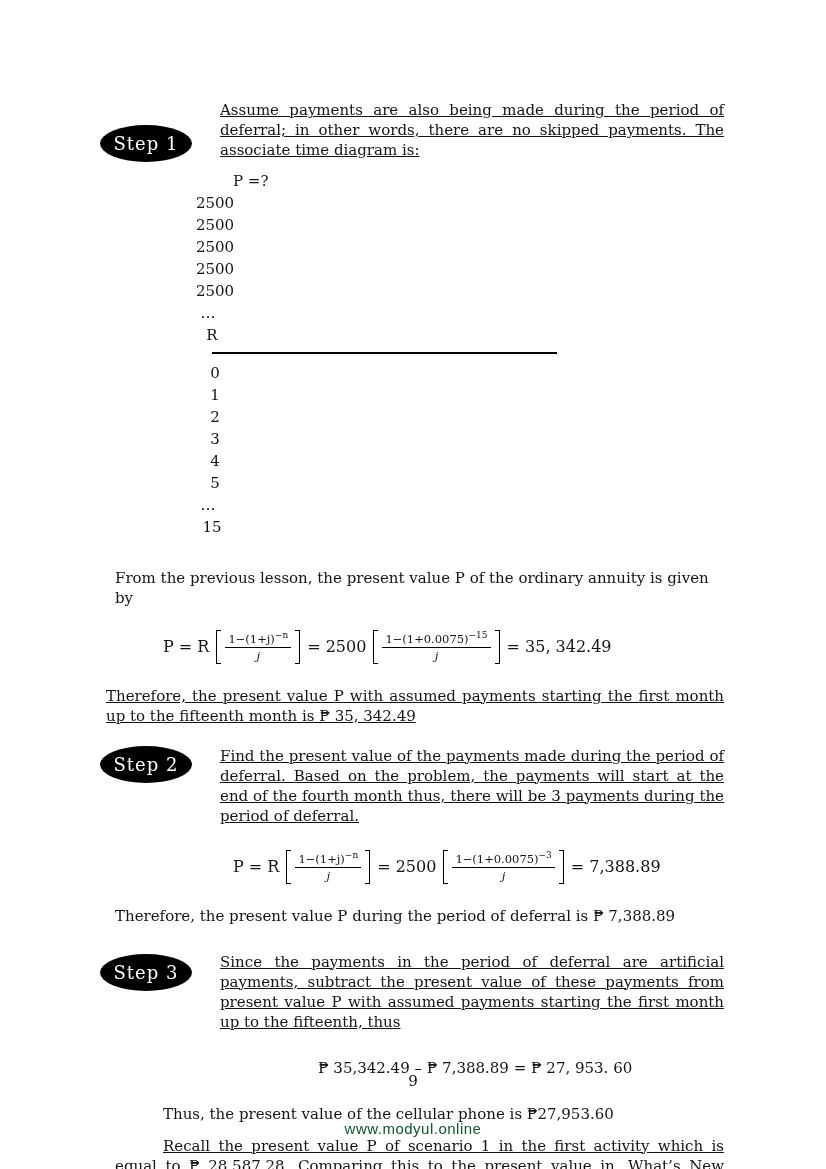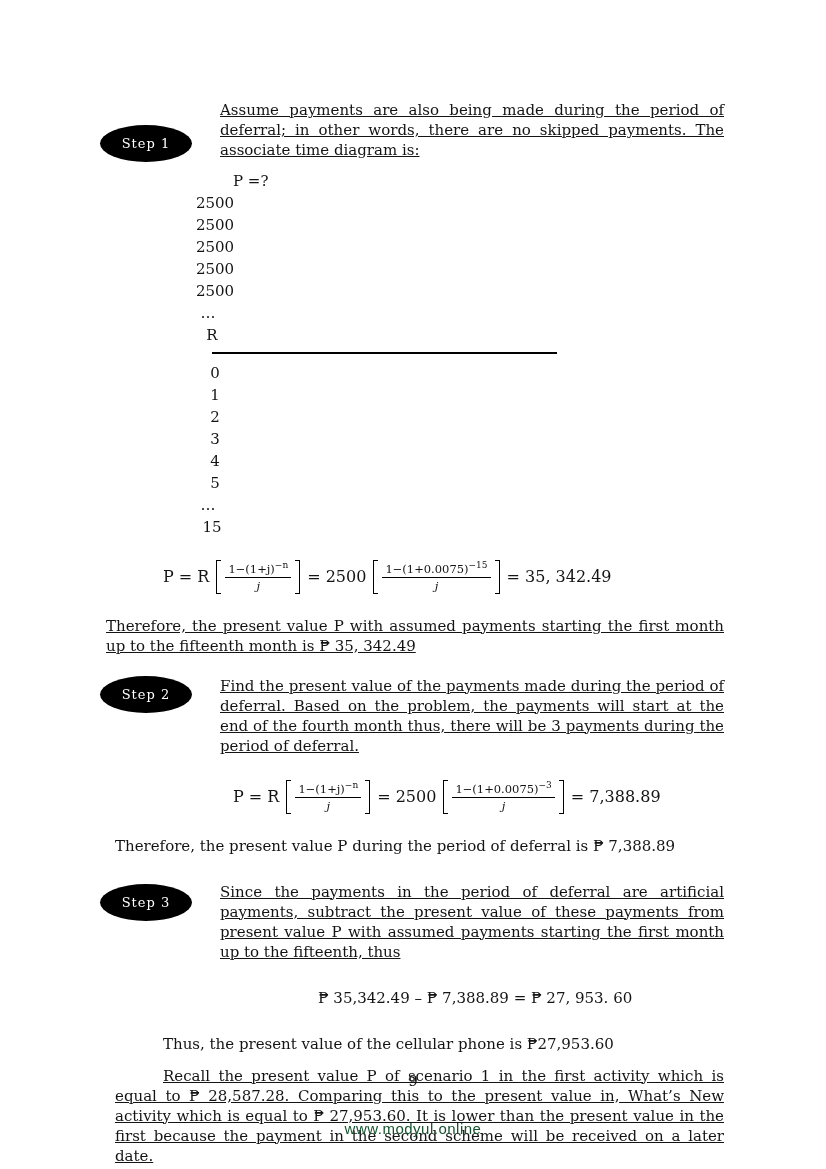--- a/index.html
+++ b/index.html
@@ -10,21 +10,21 @@
   }
   .content{padding:100px 102px 0 100px;}
   p{margin:0;font-size:15px;line-height:20px;}
   .just{text-align:justify;text-decoration:underline;}
 
   
   .step-row{display:flex;align-items:flex-start;}
   .step-badge{
     flex:none;width:92px;height:37px;background:#000;border-radius:50%;
     color:#fff;display:flex;align-items:center;justify-content:center;
-    font-size:13px;letter-spacing:1px;
+    font-size:18px;letter-spacing:1px;
   }
   .step-text{flex:1;margin-left:28px;}
 
   
   .diagram{margin-left:90px;margin-top:8px;width:390px;font-size:15px;}
   .p-label{margin-left:43px;line-height:22px;}
   .drow{display:flex;line-height:22px;flex-direction:column;}
   .col{width:50px;text-align:center;flex:none;}
   .col.sm{width:36px;}
   .col.last{width:44px;}
@@ -89,20 +89,21 @@
         <span class="col">1</span>
         <span class="col">2</span>
         <span class="col">3</span>
         <span class="col">4</span>
         <span class="col">5</span>
         <span class="col sm">…</span>
         <span class="col last">15</span>
       </div>
     </div>
 
+    <p class="m-intro">From the previous lesson, the present value P of the ordinary annuity is given by</p>
 
     <div class="formula f1">
       <span>P  = R</span>
       <span class="bgrp">
         <span class="brk l"></span>
         <span class="frac">
           <span class="num"><span>1−(1+j)</span><sup>−n</sup></span>
           <span class="den">j</span>
         </span>
         <span class="brk r"></span>

